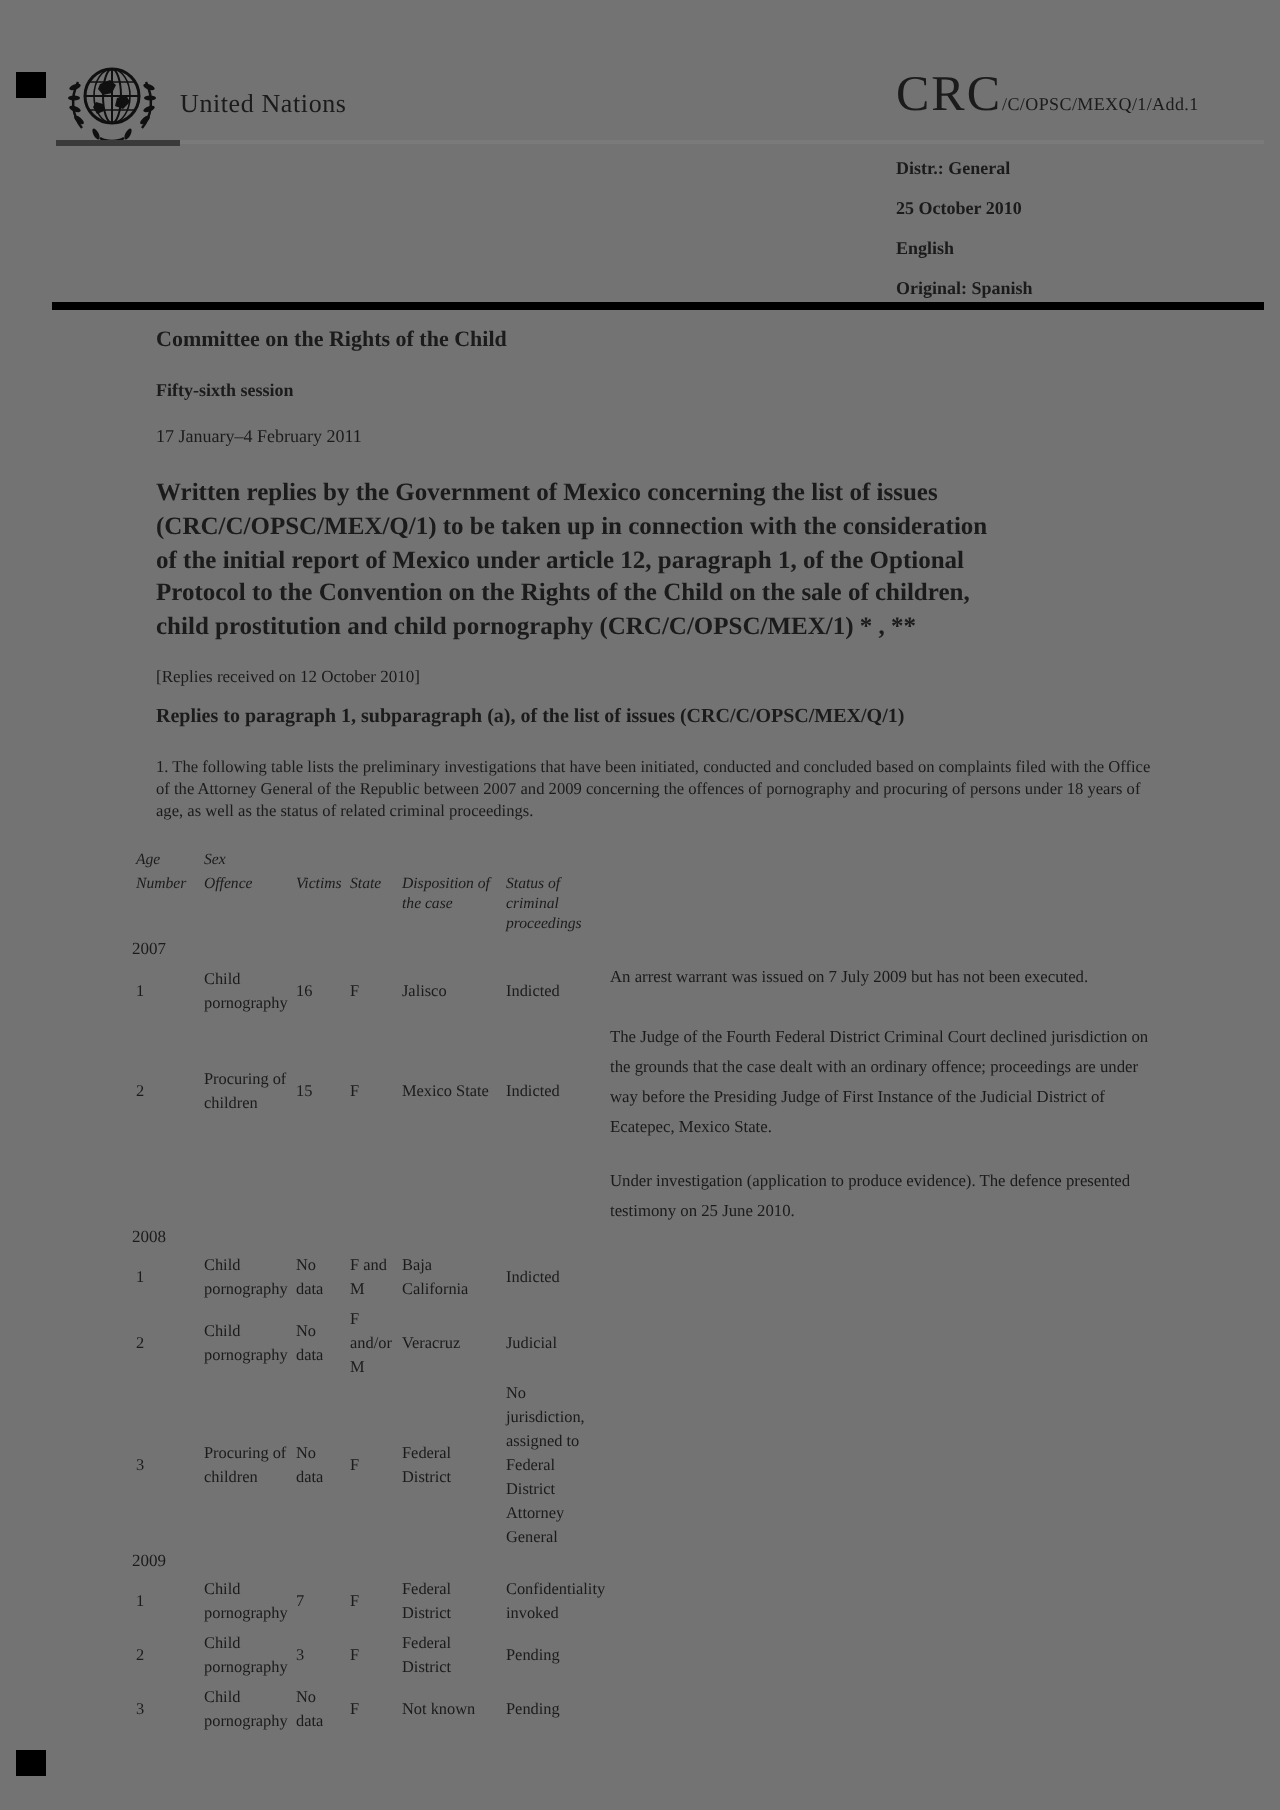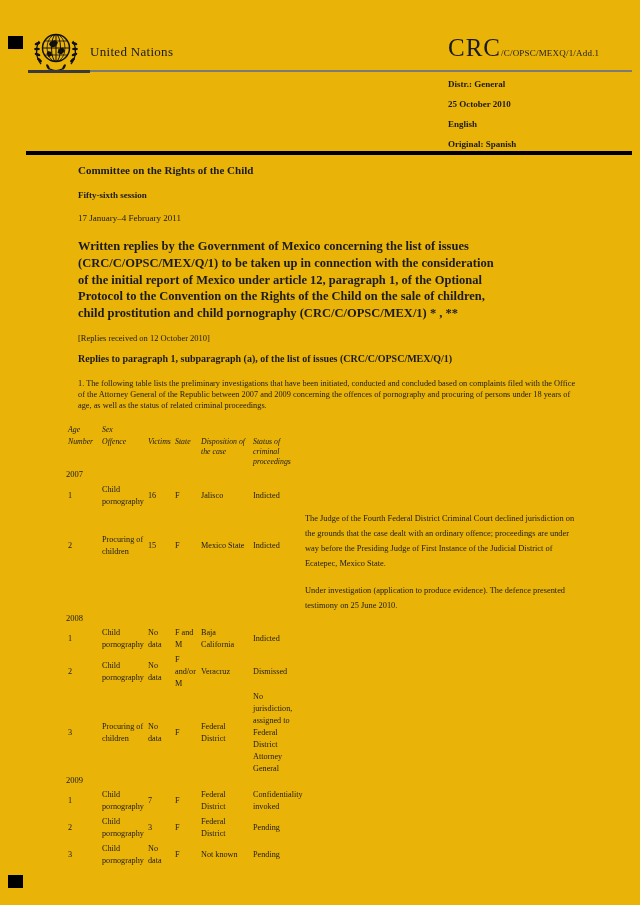--- a/index.html
+++ b/index.html
@@ -1,17 +1,17 @@
 <!DOCTYPE html>
 <html><head>
 <meta charset="utf-8">
 <style>
   html,body{margin:0;padding:0;background:#e8e8e8;}
   .page{
-    position:relative;width:640px;height:905px;background:#eab308;
+    position:relative;width:640px;height:905px;background:#737373;
     font-family:"Liberation Serif","DejaVu Serif",serif;color:#1b1b1b;
     margin:0 auto;overflow:hidden;
   }
   .abs{position:absolute;}
   .corner-mark{width:15px;height:13px;background:#000;}
   .org-name{font-size:13px;letter-spacing:.3px;}
   .sym-big{font-size:25px;letter-spacing:1px;}
   .sym-small{font-size:9px;letter-spacing:.2px;}
   .rule-thin{height:2px;background:#7a7a7a;}
   .rule-thin-dark{height:3px;background:#3a3a3a;}
@@ -144,20 +144,21 @@
 
     <div class="yearrow">2007</div>
 
     <div class="trow r-h30">
       <div>1</div>
       <div>Child pornography</div>
       <div>16</div>
       <div>F</div>
       <div>Jalisco</div>
       <div>Indicted</div>
+      <div class="note">An arrest warrant was issued on 7 July 2009 but has not been executed.</div>
     </div>
 
     <div class="trow r-h70">
       <div>2</div>
       <div>Procuring of children</div>
       <div>15</div>
       <div>F</div>
       <div>Mexico State</div>
       <div>Indicted</div>
       <div class="note">The Judge of the Fourth Federal District Criminal Court declined jurisdiction on the grounds that the case dealt with an ordinary offence; proceedings are under way before the Presiding Judge of First Instance of the Judicial District of Ecatepec, Mexico State.</div>
@@ -179,21 +180,21 @@
       <div>Indicted</div>
       <div class="note"></div>
     </div>
 
     <div class="trow r-h38">
       <div>2</div>
       <div>Child pornography</div>
       <div>No data</div>
       <div>F and/or M</div>
       <div>Veracruz</div>
-      <div>Dismissed</div>
+      <div>Judicial</div>
       <div class="note"></div>
     </div>
 
     <div class="trow r-h84">
       <div>3</div>
       <div>Procuring of children</div>
       <div>No data</div>
       <div>F</div>
       <div>Federal District</div>
       <div>No jurisdiction, assigned to Federal District Attorney General</div>

